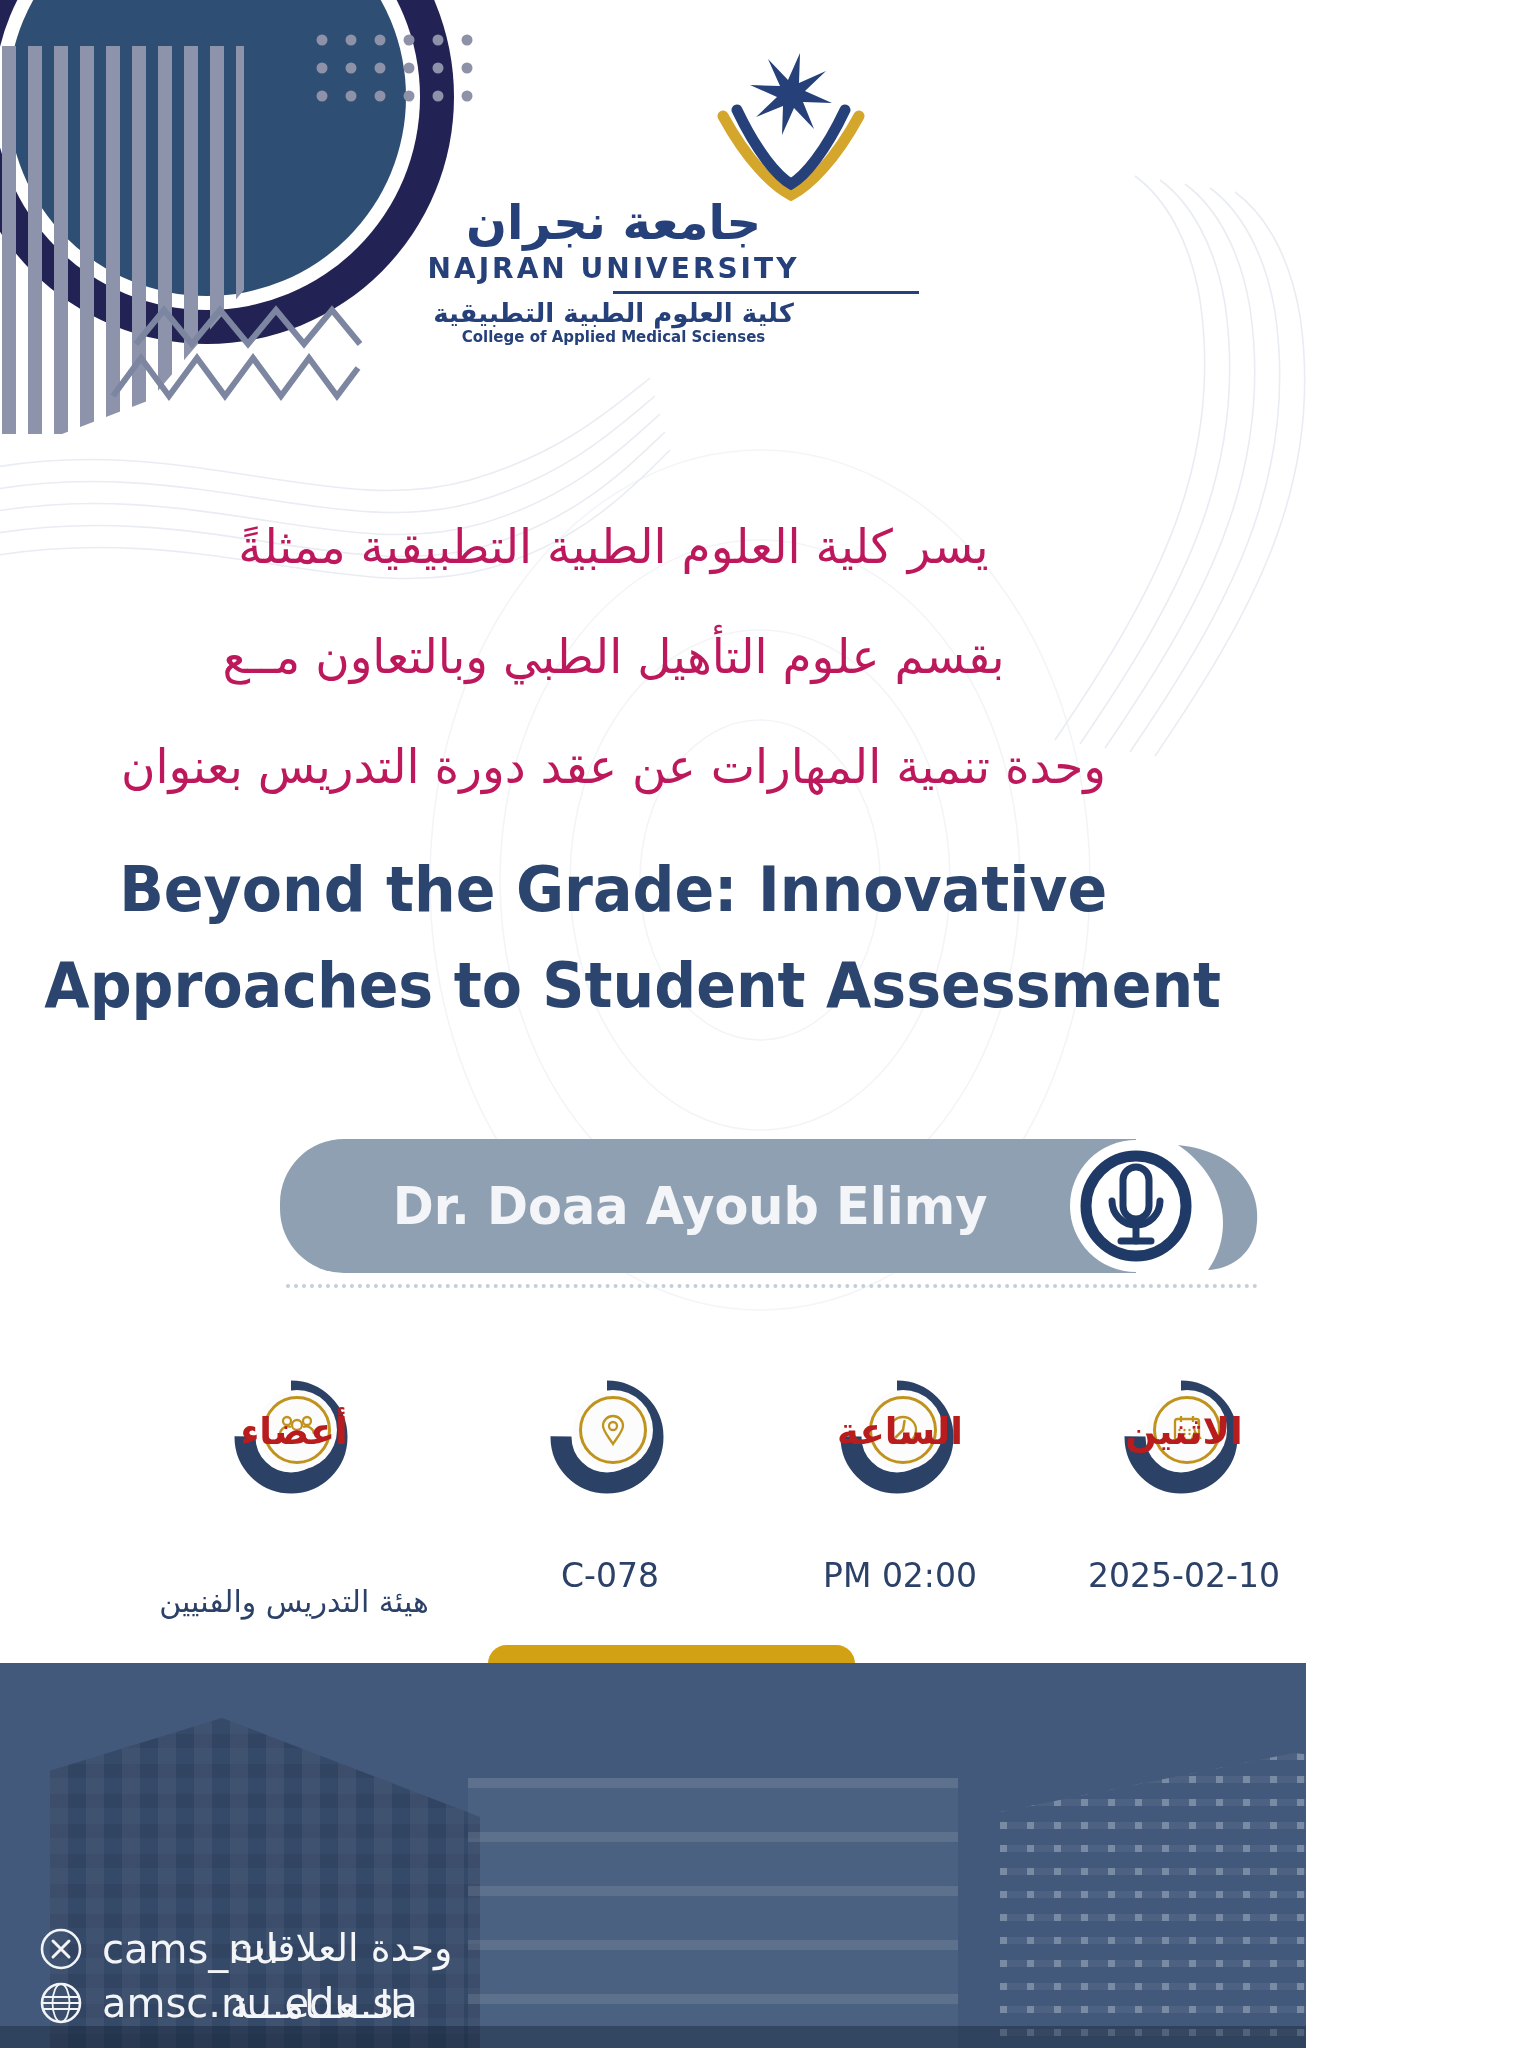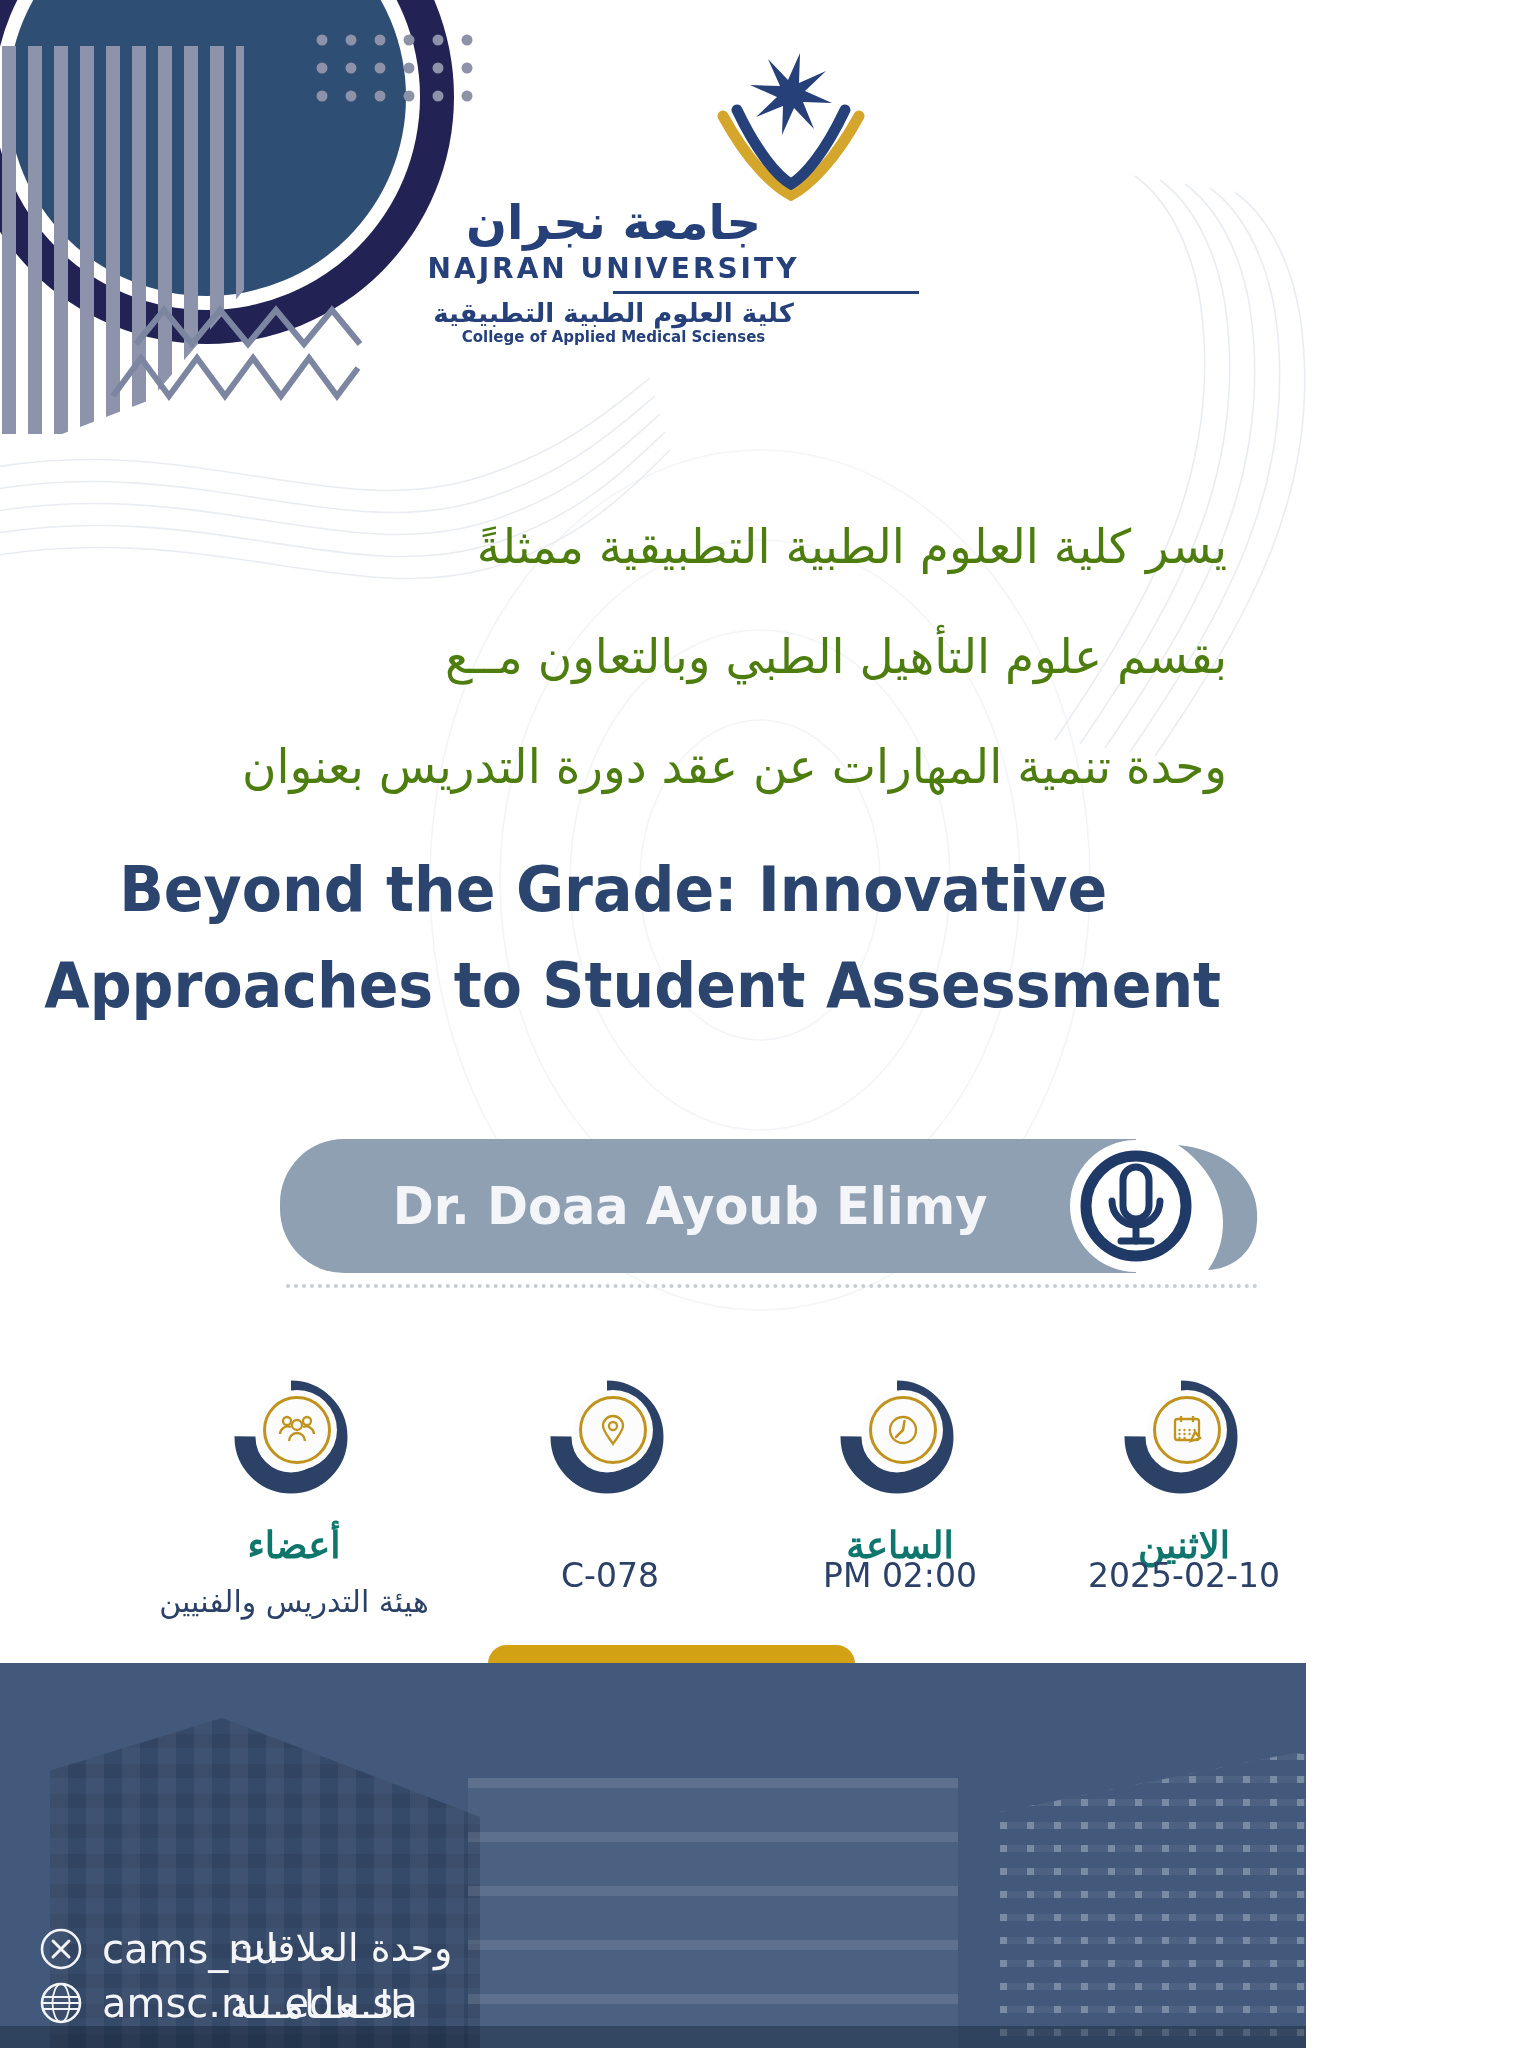--- a/index.html
+++ b/index.html
@@ -7,36 +7,36 @@
           font-family:"DejaVu Sans", sans-serif;margin:0 auto;}
   .abs{position:absolute;}
   .ctr{left:0;width:1227px;text-align:center;}
   
   .logo-ar{top:194px;font-size:48px;font-weight:bold;color:#26407a;}
   .logo-en{top:252px;font-size:28px;font-weight:bold;letter-spacing:3px;color:#26407a;}
   .logo-line{left:613px;top:291px;width:306px;height:3px;background:#26407a;}
   .college-ar{top:298px;font-size:26px;font-weight:bold;color:#26407a;}
   .college-en{top:328px;font-size:15px;font-weight:600;color:#26407a;}
   
-  .intro{top:492px;direction:rtl;color:#4d7c0f;font-size:47px;line-height:110px;font-weight:400;text-align:right;}
+  .intro{top:492px;direction:rtl;color:#be185d;font-size:47px;line-height:110px;font-weight:400;}
   
   .title{top:842px;color:#2b456f;font-size:63px;line-height:96px;font-weight:bold;}
   .title .cond{display:inline-block;transform:scaleX(.93);white-space:nowrap;}
   
   .banner{left:280px;top:1139px;width:992px;height:134px;}
   .band{position:absolute;left:0;top:0;width:856px;height:134px;background:#8fa0b3;
         border-radius:64px 0 0 64px;}
   .speaker-name{position:absolute;left:30px;top:0;width:760px;height:134px;display:flex;
         align-items:center;justify-content:center;color:#f3f5f8;font-size:52px;font-weight:bold;}
   .speaker-name span{display:inline-block;transform:scaleX(.95);white-space:nowrap;}
   .badge{position:absolute;left:790px;top:1px;width:132px;height:132px;background:#ffffff;border-radius:50%;}
   .dotline{left:286px;top:1284px;width:972px;height:0;border-top:4px dotted #c5cdd8;}
   
   .d-item{width:360px;text-align:center;}
-  .d-label{top:1524px;font-size:37px;font-weight:bold;color:#0f766e;direction:rtl;font-family:Liberation Serif, serif;}
+  .d-label{top:1410px;font-size:37px;font-weight:bold;color:#b91c1c;direction:rtl;}
   .d-value{top:1556px;font-size:33px;color:#2b4168;direction:rtl;}
   .d-value.small{font-size:30px;}
   
   .pill{left:488px;top:1645px;width:367px;height:37px;border-radius:19px;background:#d3a214;}
   
   .bsec{left:0;top:1663px;width:1306px;height:385px;background:#42597b;overflow:hidden;}
   .bld{position:absolute;}
   .bldL{left:50px;top:55px;width:430px;height:330px;background:rgba(16,28,50,.25);
         clip-path:polygon(0 16%,40% 0,100% 30%,100% 100%,0 100%);
         background-image:repeating-linear-gradient(90deg,rgba(255,255,255,.05) 0 18px,rgba(0,0,0,0) 18px 36px),

